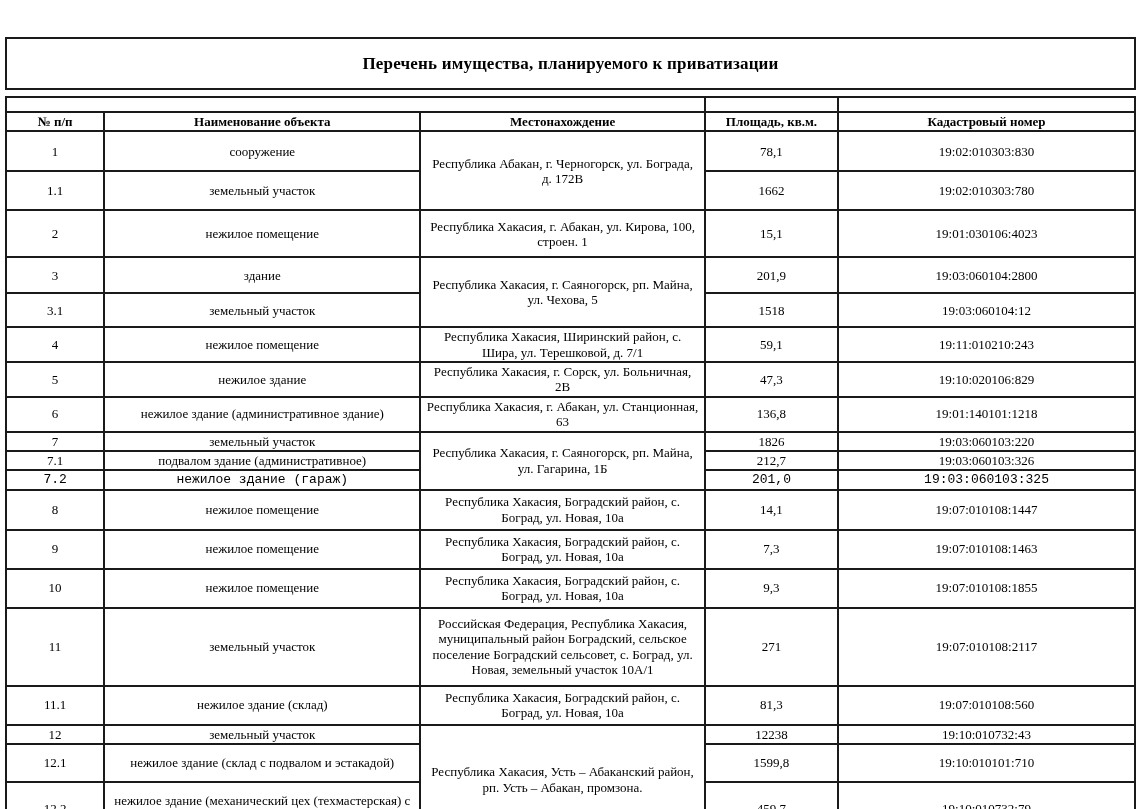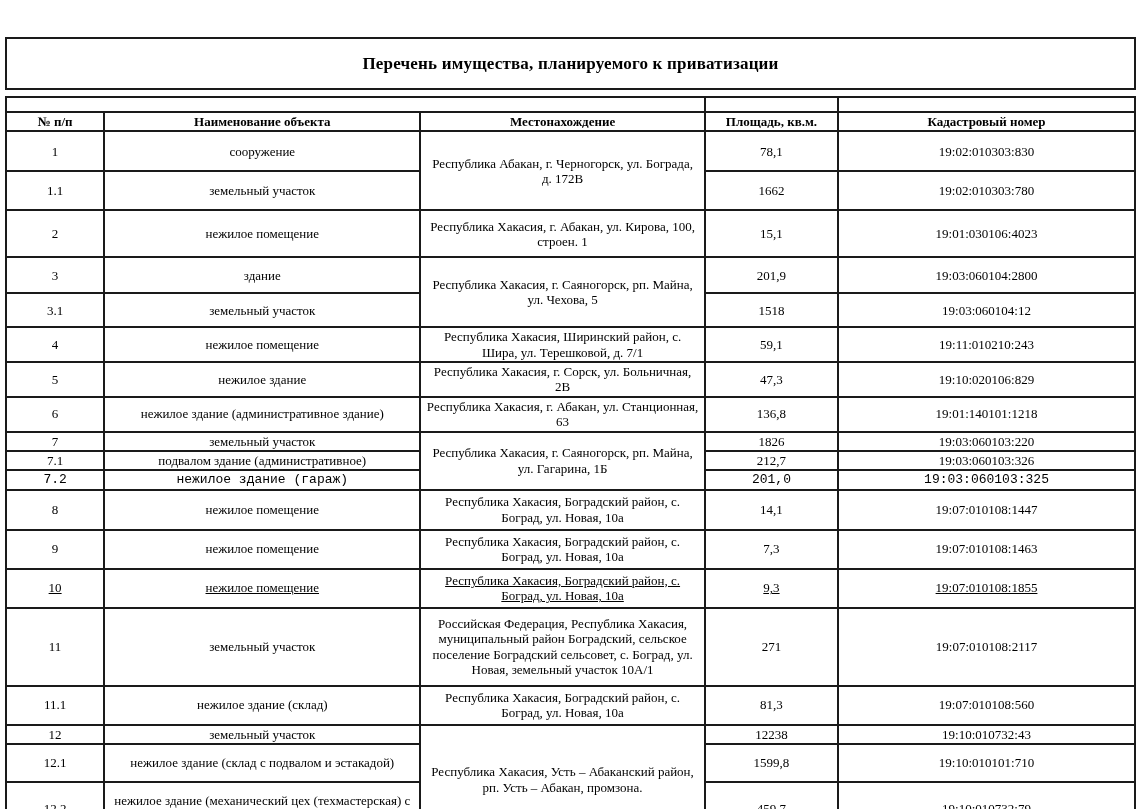--- a/index.html
+++ b/index.html
@@ -65,21 +65,21 @@
   tbody tr:nth-child(4)  { height: 36px; }
   tbody tr:nth-child(5)  { height: 34px; font-family: Liberation Serif, serif; }
   tbody tr:nth-child(6)  { height: 34px; }
   tbody tr:nth-child(7)  { height: 33px; }
   tbody tr:nth-child(8)  { height: 35px; }
   tbody tr:nth-child(9)  { height: 17px; }
   tbody tr:nth-child(10) { height: 17px; font-family: Liberation Serif, serif; }
   tbody tr:nth-child(11) { height: 17px; font-family: Liberation Mono, monospace; }
   tbody tr:nth-child(12) { height: 40px; }
   tbody tr:nth-child(13) { height: 39px; }
-  tbody tr:nth-child(14) { height: 39px; text-decoration: underline; }
+  tbody tr:nth-child(14) { height: 39px; }
   tbody tr:nth-child(15) { height: 78px; }
   tbody tr:nth-child(16) { height: 39px; }
   tbody tr:nth-child(17) { height: 18px; }
   tbody tr:nth-child(18) { height: 38px; }
   tbody tr:nth-child(19) { height: 53px; }
 
   
   td.justified {
     text-align: justify;
     text-align-last: center;

